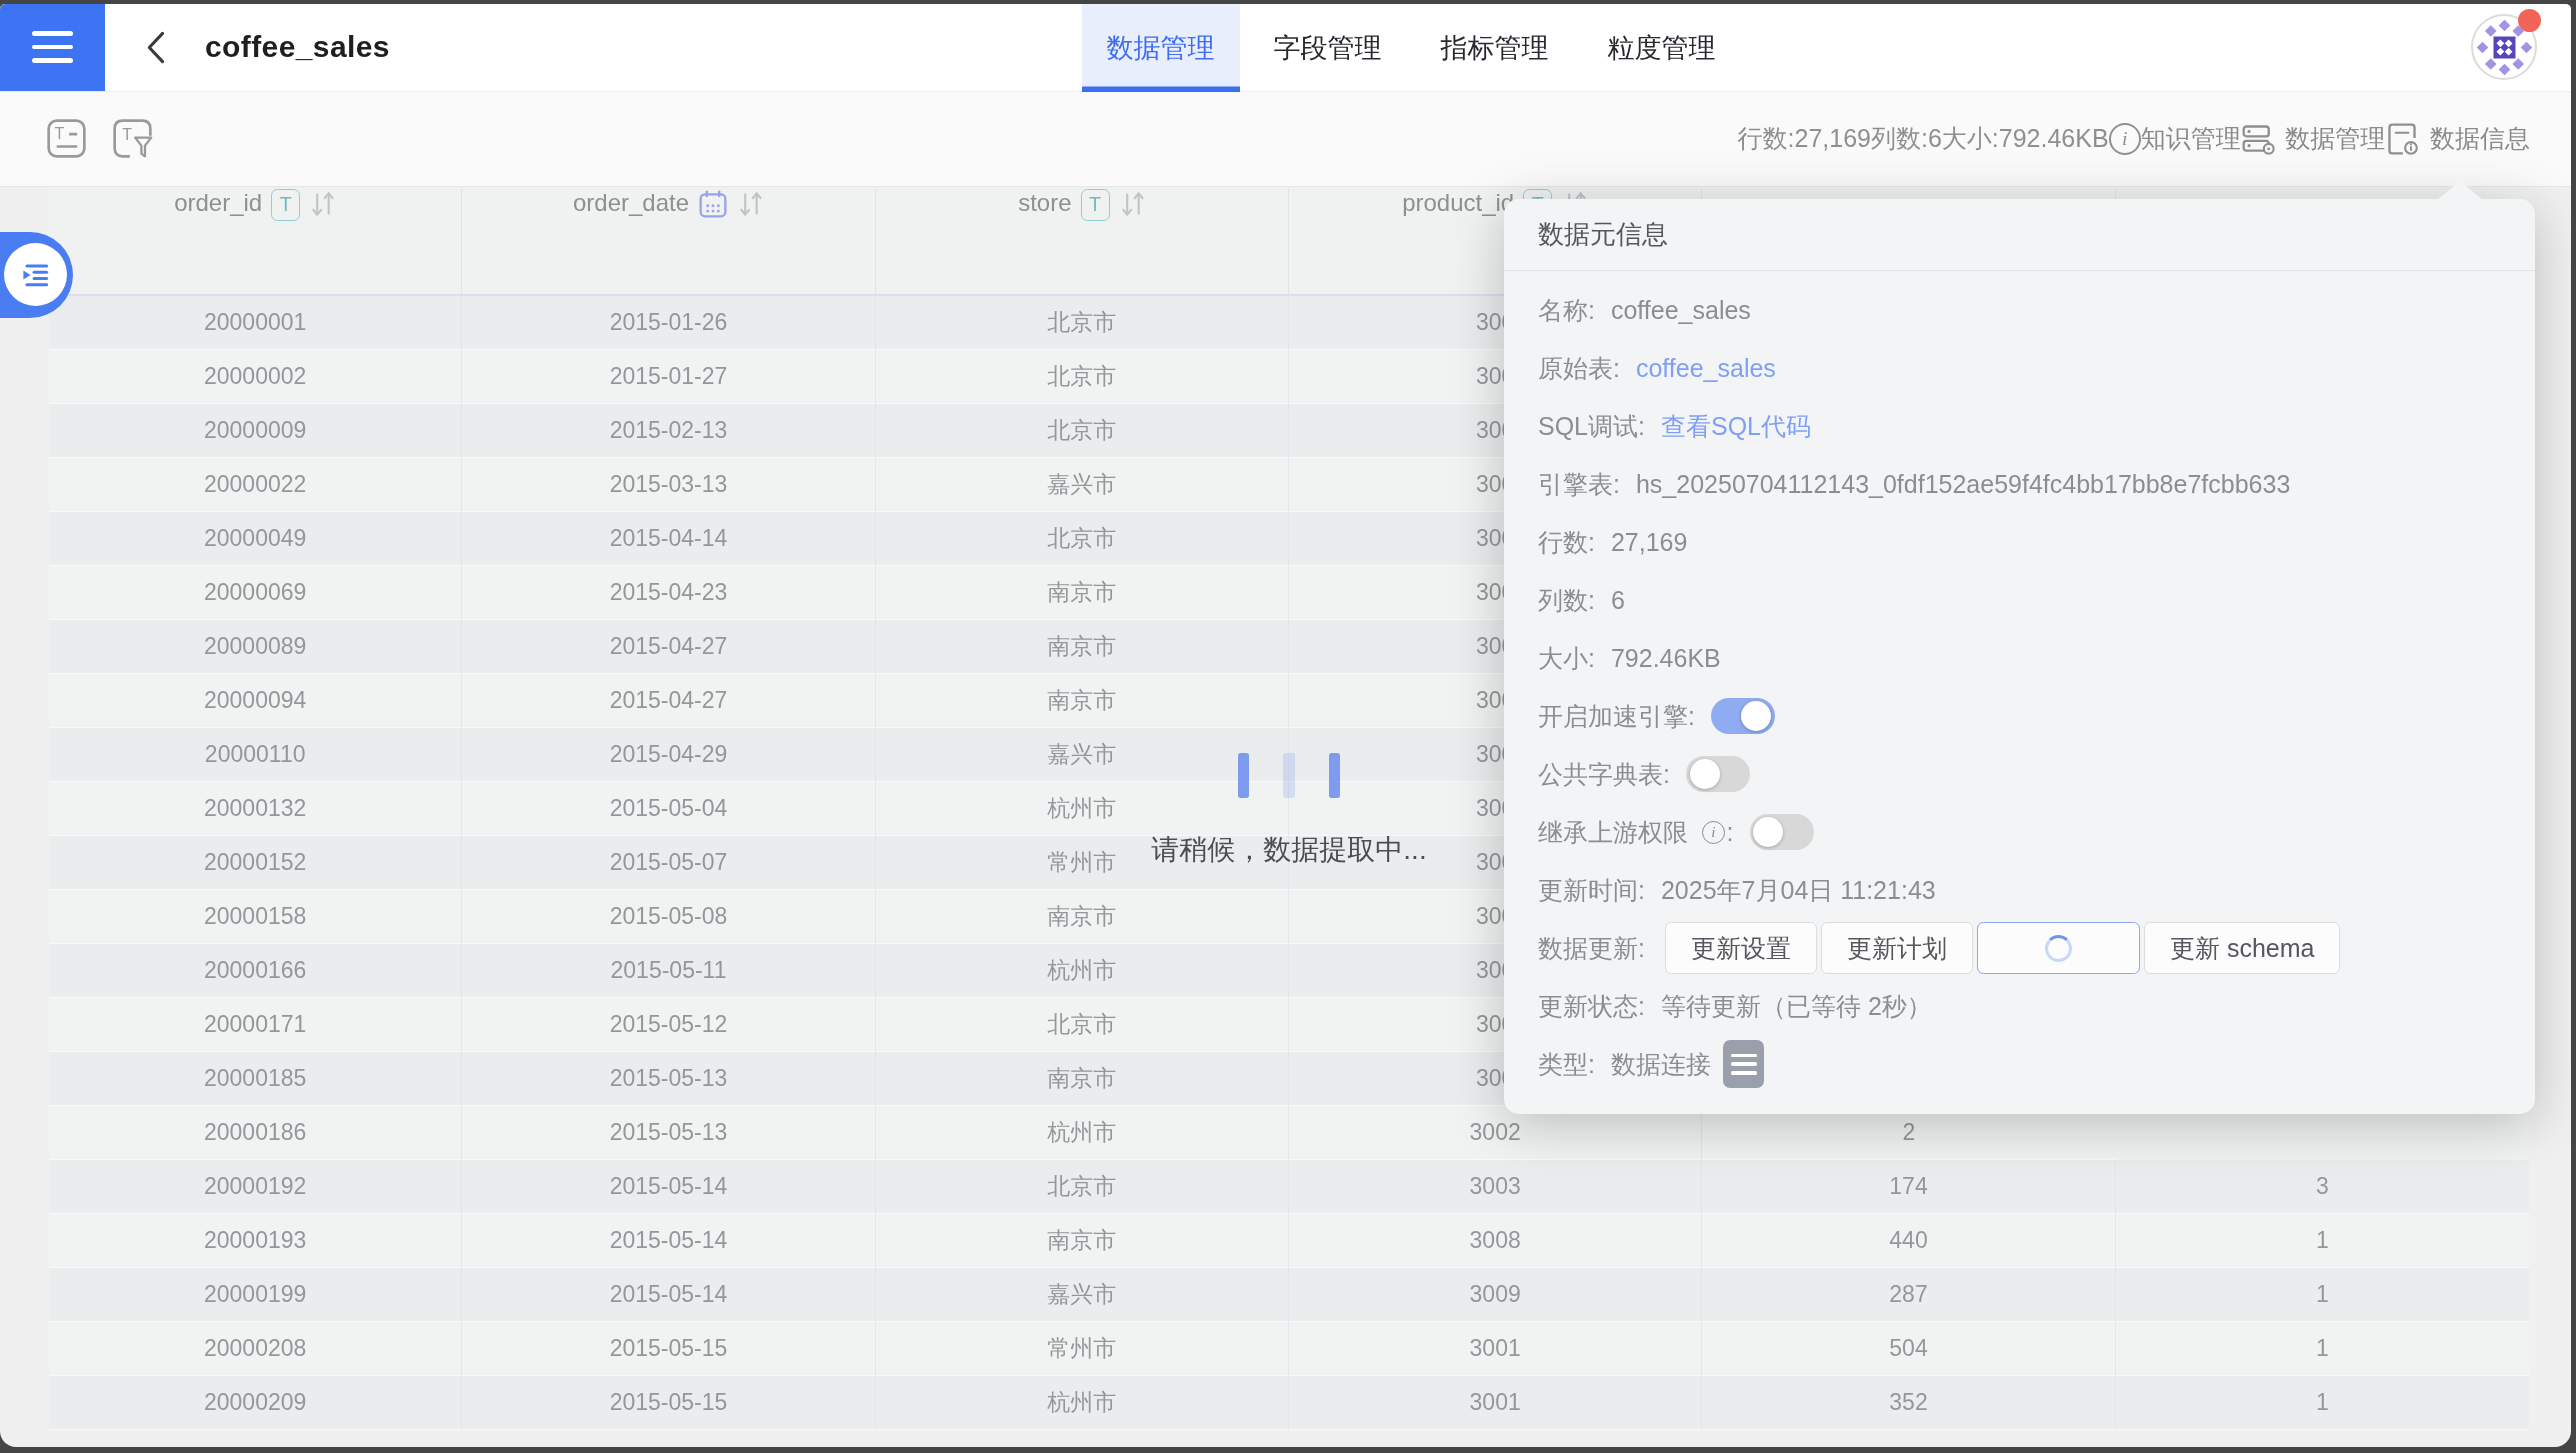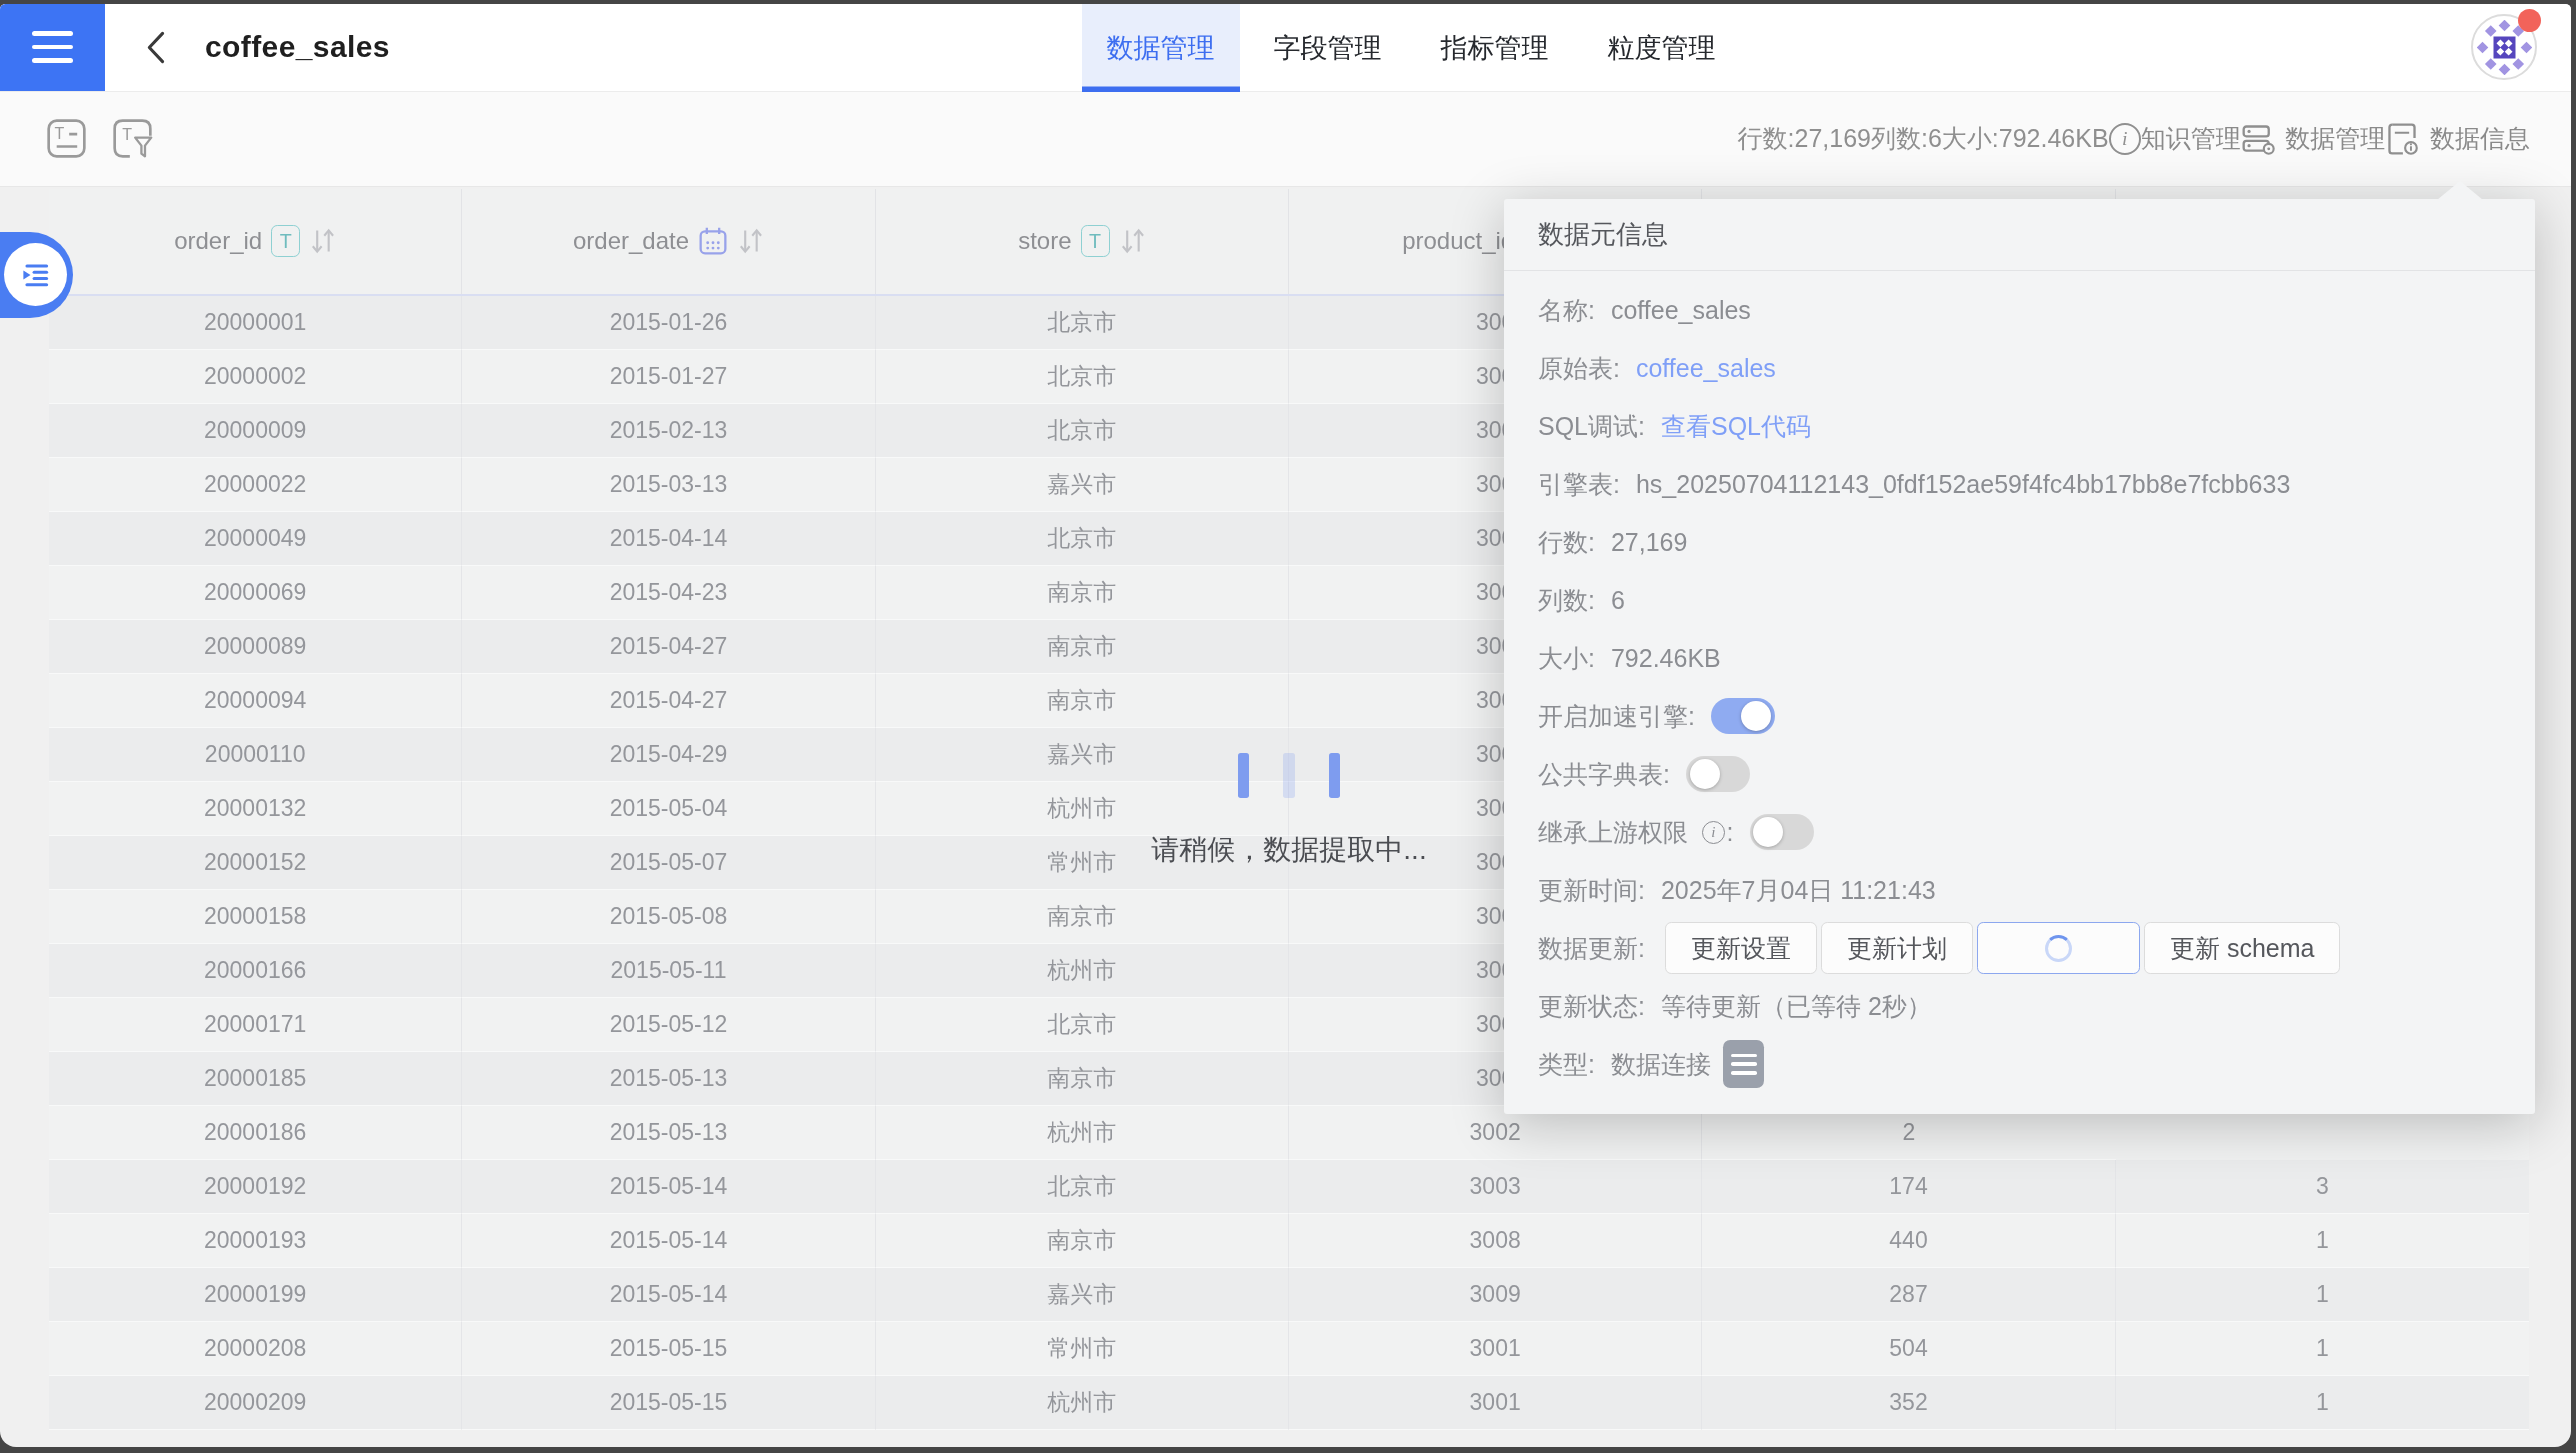--- a/index.html
+++ b/index.html
@@ -33,21 +33,21 @@
   .toolbar-right { position:absolute; right:41px; display:flex; align-items:center; }
   .stat { font-size:25px; color:#8f8f8f; white-space:nowrap; }
   .tb-action { display:flex; align-items:center; gap:10.7px; font-size:25px; color:#8a8a8a; cursor:pointer; white-space:nowrap; }
   .info-circle { width:32px; height:32px; border:2.2px solid #909090; border-radius:50%; display:flex;
                  align-items:center; justify-content:center; font-size:19.7px; color:#909090; font-family:"Liberation Serif",serif; font-style:italic; }
 
   
   .table-area { position:absolute; left:49px; top:185px; width:2480px; z-index:1; }
   .thead { display:grid; grid-template-columns:repeat(6,1fr); height:107px; background:#f0f1f1;
            border-bottom:2.7px solid #d9def2; }
-  .th { display:flex; align-items:center; justify-content:center; gap:9px; font-size:24px; color:#8e8f93;
+  .th { display:flex; justify-content:center; gap:9px; font-size:24px; color:#8e8f93;
         border-right:1.8px solid #e2e3e6; overflow:hidden; cursor:pointer; }
   .th:last-child { border-right:none; }
   .type-badge { width:29px; height:32px; border:1.8px solid #8ed0d2; border-radius:6.3px; color:#6fbcbe;
                 font-size:19.7px; display:flex; align-items:center; justify-content:center; flex:0 0 auto; }
   .tr { display:grid; grid-template-columns:repeat(6,1fr); height:54px; }
   .tr.odd  { background:#ebeced; }
   .tr.even { background:#f1f2f2; }
   .td { display:flex; align-items:center; justify-content:center; font-size:23px; color:#94969b;
         border-right:1.8px solid #e4e5e8; border-bottom:1.8px solid #f8f9f9; overflow:hidden; white-space:nowrap; }
   .td:last-child { border-right:none; }
@@ -61,21 +61,21 @@
   .loading-text { margin-top:32px; font-size:28px; color:#4b4d52; }
 
   
   .drawer-handle { position:absolute; left:0; top:228px; width:73px; height:86px; background:#4A7DF2;
                    border-radius:0 43px 43px 0; z-index:6; cursor:pointer; }
   .drawer-handle .circle { position:absolute; left:3.6px; top:11.6px; width:63px; height:63px; border-radius:50%;
                    background:#fff; display:flex; align-items:center; justify-content:center; }
 
   
   .panel { position:absolute; left:1504px; top:195px; width:1031px; height:915px; background:#f3f4f5;
-           border-radius:3px; box-shadow:0 10.7px 54px rgba(0,0,0,.22); z-index:5; }
+           border-radius:15px; box-shadow:0 10.7px 54px rgba(0,0,0,.22); z-index:5; }
   .panel::before { content:""; position:absolute; top:-18px; left:933px; width:0; height:0;
            border-left:23px solid transparent; border-right:23px solid transparent; border-bottom:19.7px solid #f3f4f5; }
   .panel-title { height:72px; display:flex; align-items:center; padding:0 34px; font-size:26px; color:#55575c;
            border-bottom:1.8px solid #e2e3e5; }
   .panel-body { padding:10.7px 34px 0 34px; }
   .prow { min-height:58px; display:flex; align-items:center; font-size:25px; color:#8b8d92; }
   .plabel { margin-right:16px; white-space:nowrap; }
   .pvalue { white-space:nowrap; }
   .plink { color:#7F9FF7; cursor:pointer; }
   .toggle { width:64px; height:36px; border-radius:18px; position:relative; cursor:pointer; flex:0 0 auto; }

